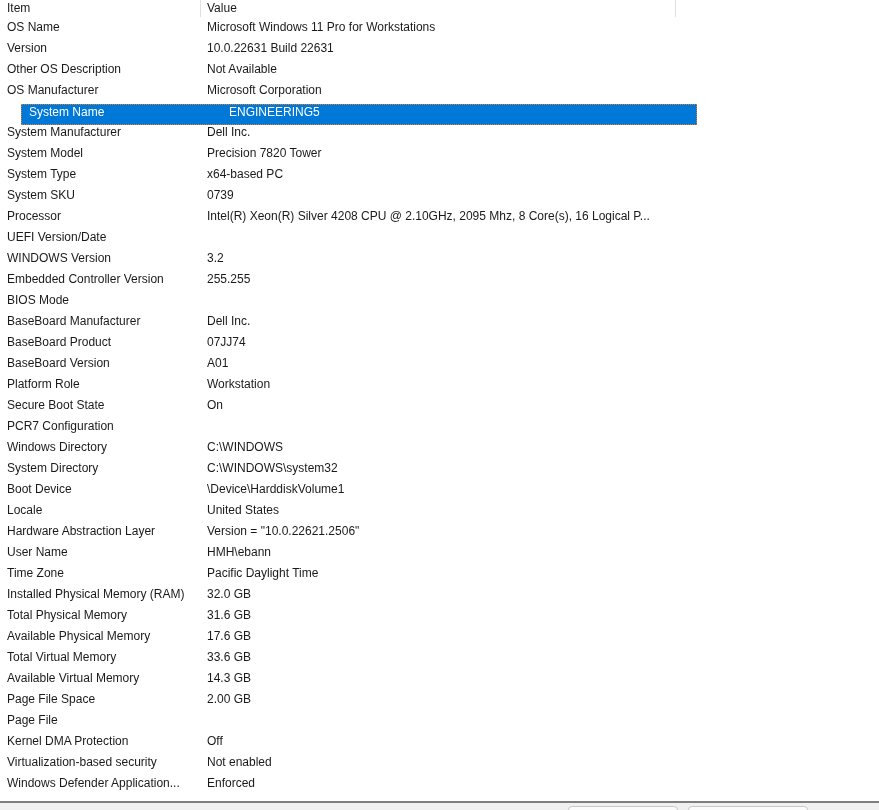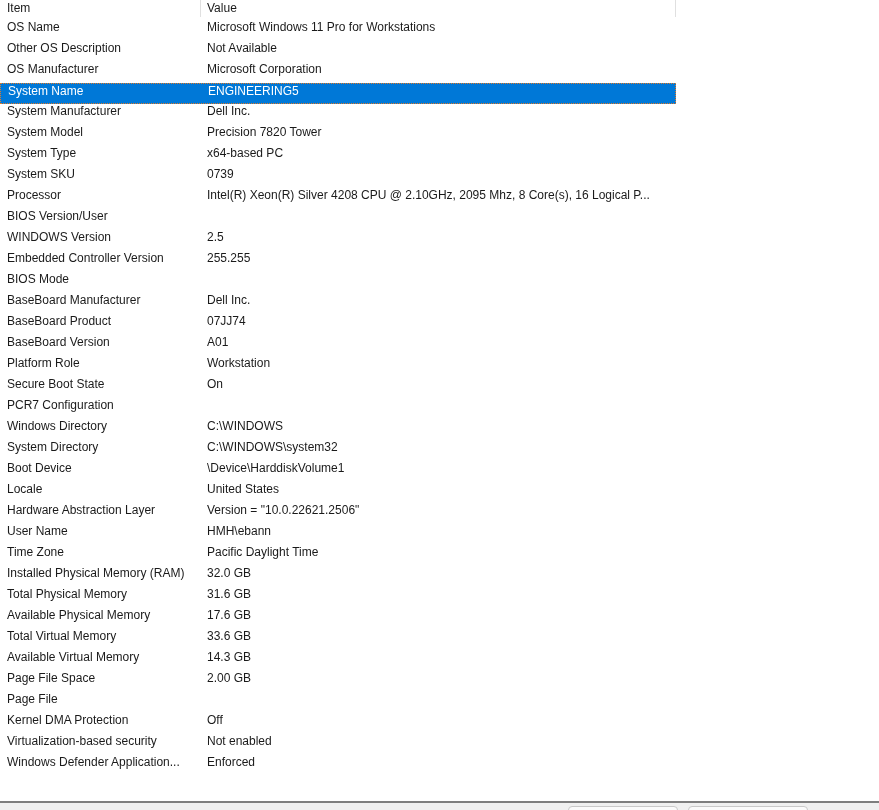--- a/index.html
+++ b/index.html
@@ -68,20 +68,21 @@
   }
   .row .value-cell {
     flex: 1;
     padding-left: 7px;
     overflow: hidden;
   }
   .row.selected {
     background: var(--selection_bg);
     color: var(--selection_text);
     border: 1px dotted var(--focus_dot);
+    margin-left: 21px;
   }
   .bottom-line {
     position: absolute;
     left: 0; top: 801px;
     width: 879px; height: 2px;
     background: var(--bottom_line);
   }
   .bottom-strip {
     position: absolute;
     left: 0; top: 803px;
@@ -109,20 +110,24 @@
     <div class="hcell value-col">Value</div>
     <div class="col-divider d1"></div>
     <div class="col-divider d2"></div>
   </div>
   <div class="rows">
       <div class="row">
     <div class="item-cell">OS Name</div>
     <div class="value-cell">Microsoft Windows 11 Pro for Workstations</div>
   </div>
       <div class="row">
+    <div class="item-cell">Version</div>
+    <div class="value-cell">10.0.22631 Build 22631</div>
+  </div>
+      <div class="row">
     <div class="item-cell">Other OS Description</div>
     <div class="value-cell">Not Available</div>
   </div>
       <div class="row">
     <div class="item-cell">OS Manufacturer</div>
     <div class="value-cell">Microsoft Corporation</div>
   </div>
       <div class="row selected">
     <div class="item-cell">System Name</div>
     <div class="value-cell">ENGINEERING5</div>
@@ -141,25 +146,25 @@
   </div>
       <div class="row">
     <div class="item-cell">System SKU</div>
     <div class="value-cell">0739</div>
   </div>
       <div class="row">
     <div class="item-cell">Processor</div>
     <div class="value-cell">Intel(R) Xeon(R) Silver 4208 CPU @ 2.10GHz, 2095 Mhz, 8 Core(s), 16 Logical P...</div>
   </div>
       <div class="row">
-    <div class="item-cell">BIOS Version/User</div>
+    <div class="item-cell">UEFI Version/Date</div>
   </div>
       <div class="row">
     <div class="item-cell">WINDOWS Version</div>
-    <div class="value-cell">2.5</div>
+    <div class="value-cell">3.2</div>
   </div>
       <div class="row">
     <div class="item-cell">Embedded Controller Version</div>
     <div class="value-cell">255.255</div>
   </div>
       <div class="row">
     <div class="item-cell">BIOS Mode</div>
   </div>
       <div class="row">
     <div class="item-cell">BaseBoard Manufacturer</div>

